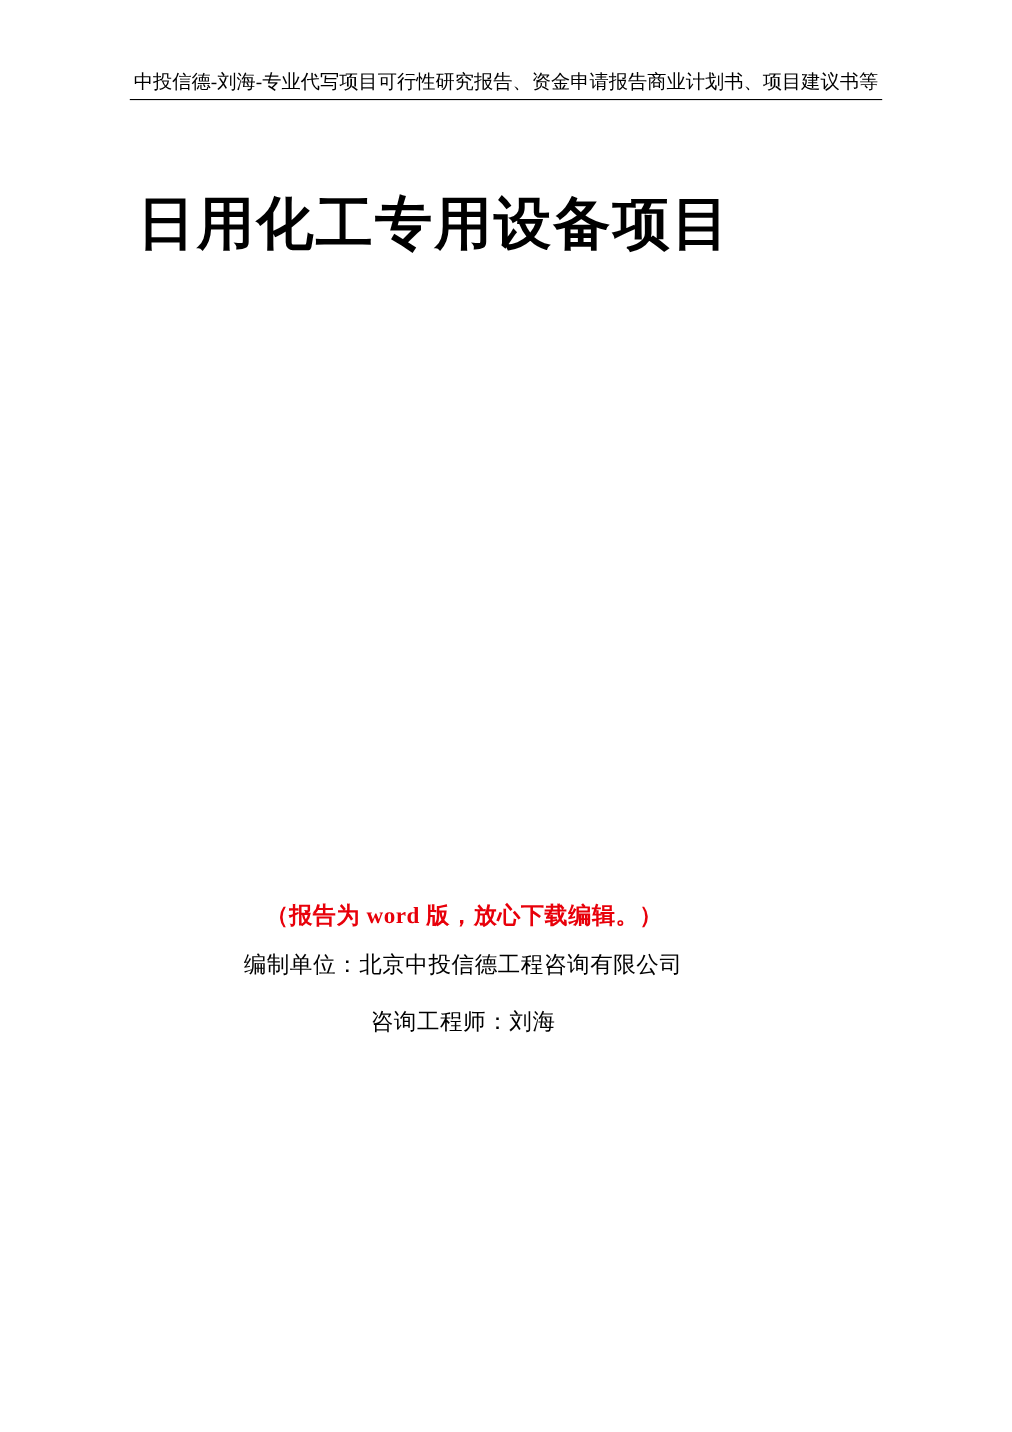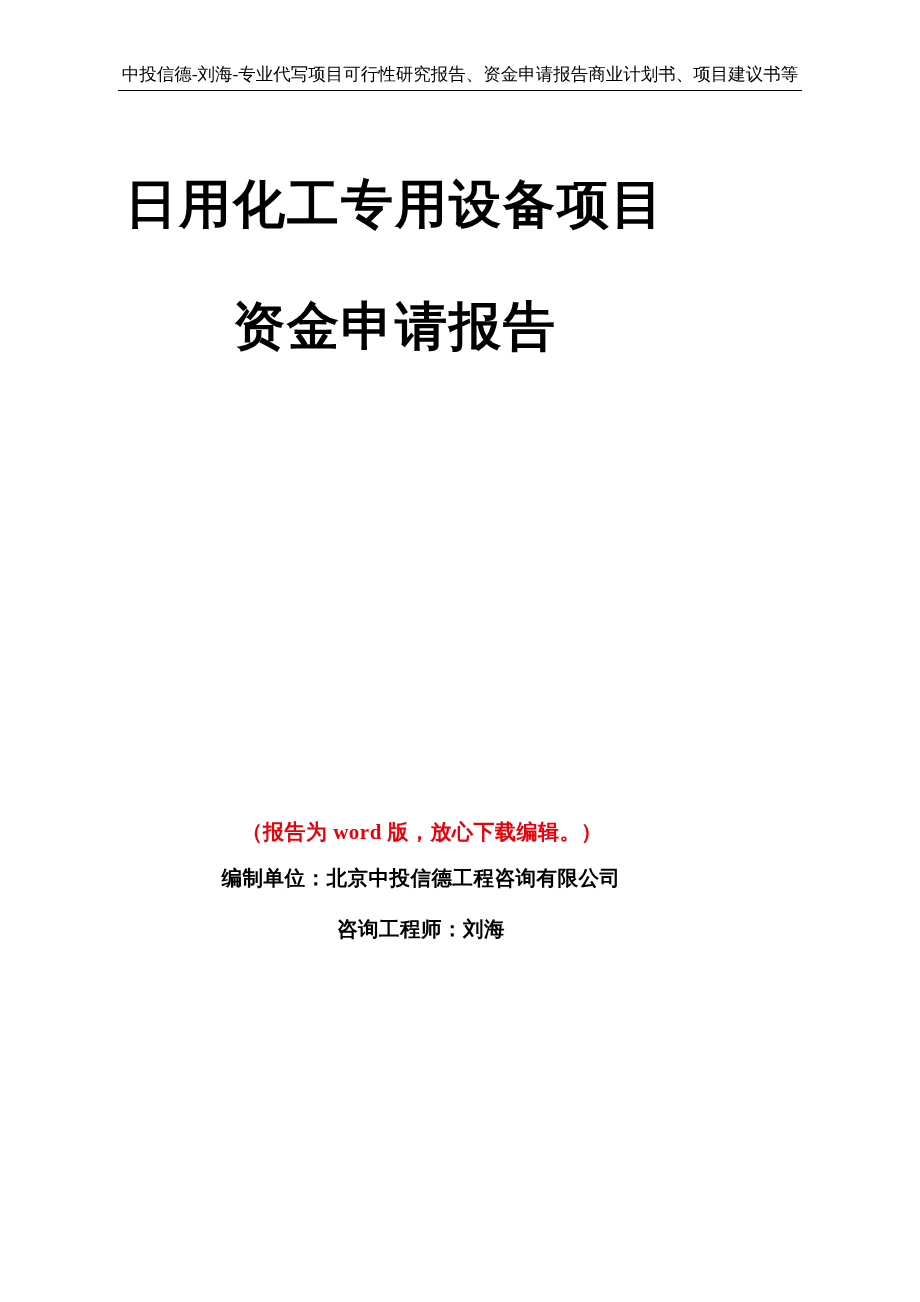--- a/index.html
+++ b/index.html
@@ -71,42 +71,40 @@
     font-weight: bold;
     font-size: 21px;
     letter-spacing: 0.5px;
   }
   .meta {
     position: absolute;
     top: 868px;
     left: 0;
     width: 842px;
     text-align: center;
-    font-weight: bold;
   }
   .meta-line {
     font-family: "Liberation Serif", serif;
     font-size: 20.5px;
     line-height: 1.0;
     color: #000;
     margin-bottom: 30px;
     letter-spacing: 0.5px;
   }
 </style>
 </head>
 <body>
 
 <div class="page">
 
   <div class="header">中投信德-刘海-专业代写项目可行性研究报告、资金申请报告商业计划书、项目建议书等</div>
   <div class="header-rule"></div>
 
   <div class="title-block">
     <div class="title-line">日用化工专用设备项目</div>
-    <div class="title-line second">资金申请报告</div>
   </div>
 
   <div class="notice">（报告为 word 版，放心下载编辑。）</div>
 
   <div class="meta">
     <div class="meta-line">编制单位：北京中投信德工程咨询有限公司</div>
     <div class="meta-line">咨询工程师：刘海</div>
   </div>
 
 </div>

